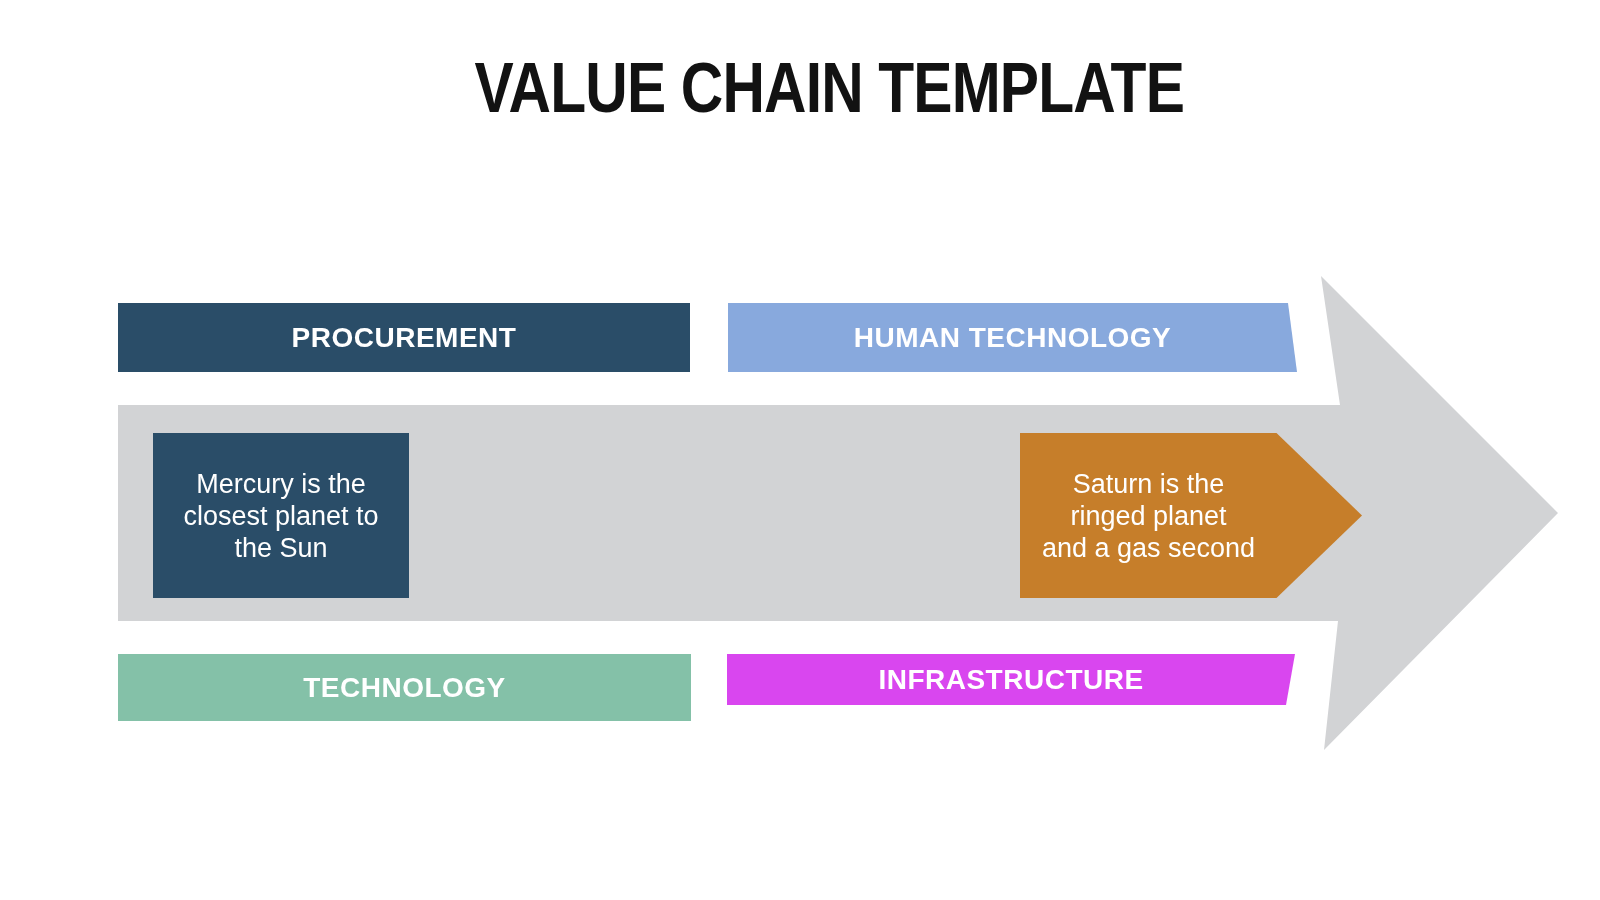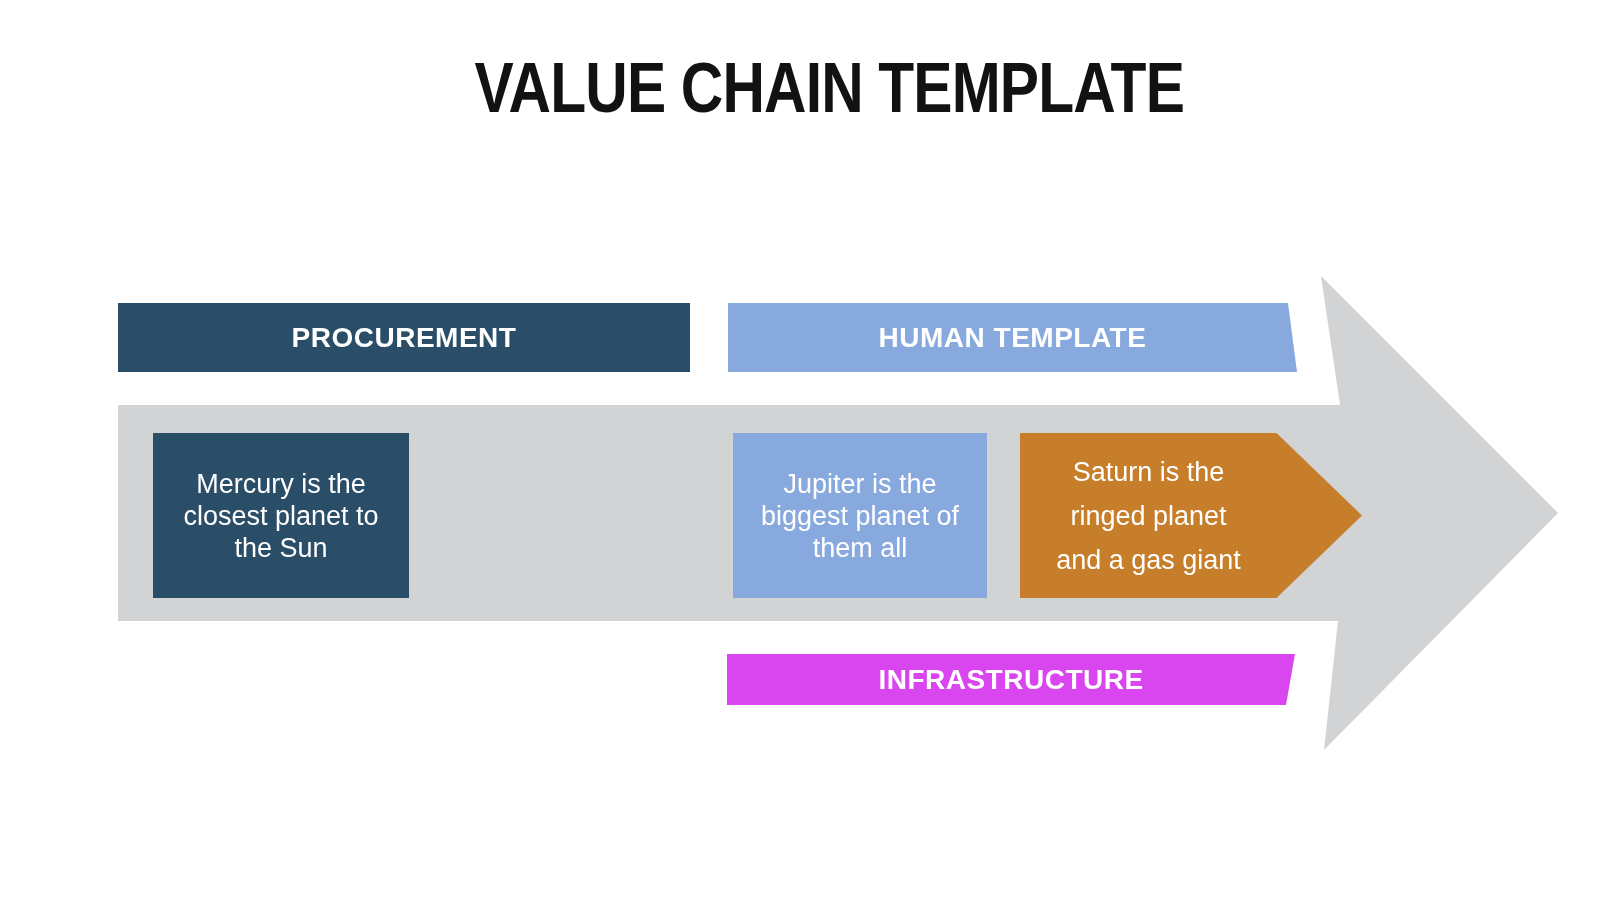--- a/index.html
+++ b/index.html
@@ -44,61 +44,58 @@
     box-sizing:border-box;
   }
   .step .line{white-space:nowrap;}
   .step-mercury{left:113px;width:256px;background:#2A4D68;}
   .step-venus{left:403px;width:255px;background:#84C1A8;}
   .step-jupiter{left:693px;width:254px;background:#88A9DD;}
   .step-saturn{
     left:980px;width:342px;background:#C67E2A;
     clip-path:polygon(0 0,75% 0,100% 50%,75% 100%,0 100%);
     padding-right:85px;
-    gap:12px;
   }
 </style>
 </head>
 <body>
 
 <div class="canvas">
 
   <div class="title-wrap">
     <h1>VALUE CHAIN TEMPLATE</h1>
   </div>
 
   <svg class="arrow-svg" viewBox="0 0 1600 900" aria-hidden="true">
     <polygon points="78,405 1300,405 1281,276 1518,513 1284,750 1298,621 78,621" fill="#D2D3D5"></polygon>
   </svg>
 
   <div class="banner banner-procurement">
     <span>PROCUREMENT</span>
   </div>
 
   <div class="banner banner-hr">
-    <span>HUMAN TEMPLATE</span>
+    <span>HUMAN TECHNOLOGY</span>
   </div>
 
+  <div class="banner banner-technology">
+    <span>TECHNOLOGY</span>
+  </div>
 
   <div class="banner banner-infrastructure">
     <span>INFRASTRUCTURE</span>
   </div>
 
   <div class="step step-mercury">
     <div class="line">Mercury is the</div>
     <div class="line">closest planet to</div>
     <div class="line">the Sun</div>
   </div>
 
 
-  <div class="step step-jupiter">
-    <div class="line">Jupiter is the</div>
-    <div class="line">biggest planet of</div>
-    <div class="line">them all</div>
-  </div>
 
   <div class="step step-saturn">
     <div class="line">Saturn is the</div>
     <div class="line">ringed planet</div>
-    <div class="line">and a gas giant</div>
+    <div class="line">and a gas second</div>
   </div>
 
 </div>
 
 </body></html>

